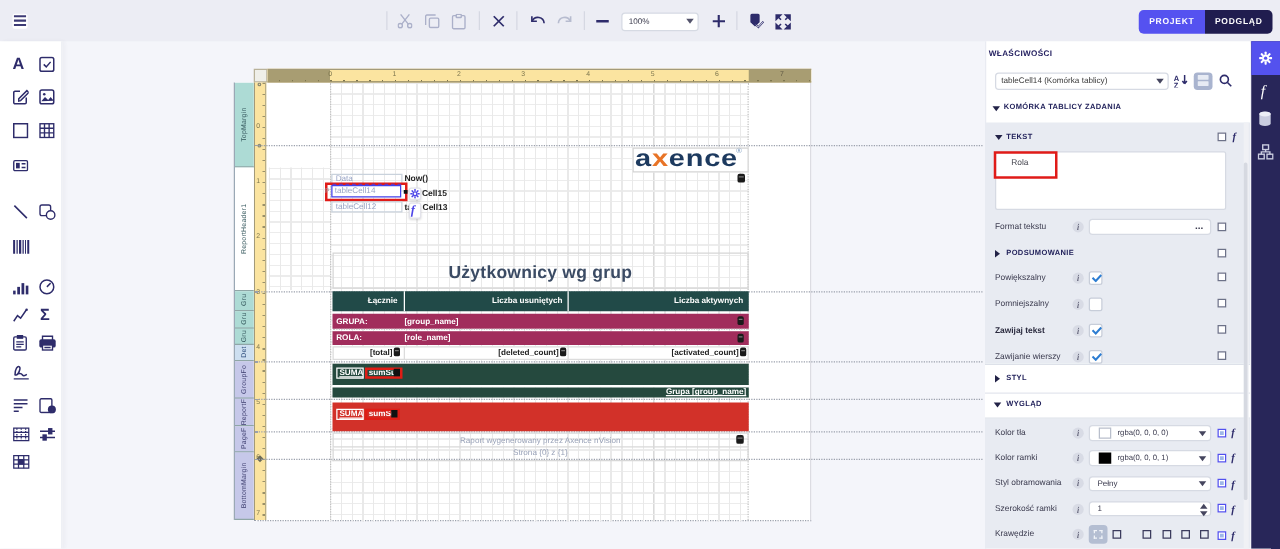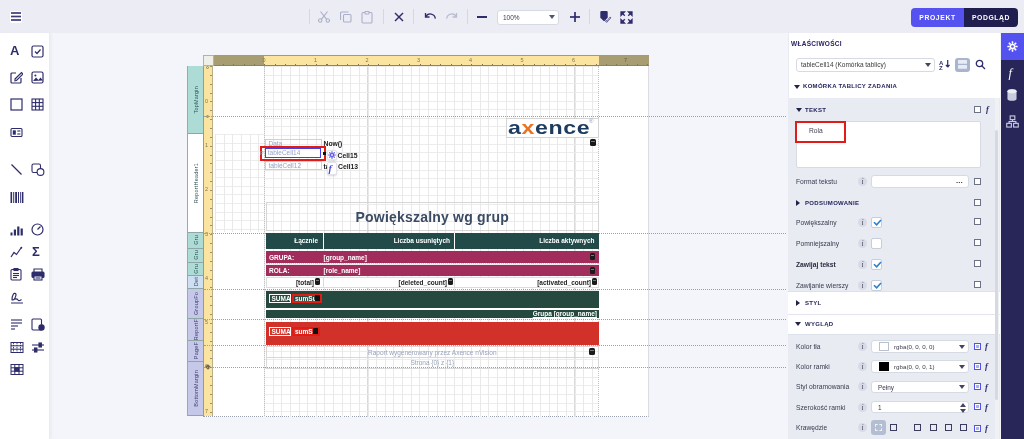--- a/index.html
+++ b/index.html
@@ -282,21 +282,21 @@
         </g>
         <circle cx="10" cy="10" r="2.4" fill="#fff"></circle>
       </svg>
 <div class="ab" style="left:337.5px;top:151.5px;font-size:6.8px;font-weight:bold;color:#222">Cell15</div>
 <div class="ab" style="left:323.5px;top:162.5px;font-size:6.8px;font-weight:bold;color:#222">ta</div>
 <div class="btnw" style="left:326.5px;top:161.5px;width:10.5px;height:13px"></div>
 <div class="ab" style="left:328.5px;top:162.5px;font-family:'Liberation Serif',serif;font-style:italic;font-weight:bold;font-size:10px;color:#4e46e8">f</div>
 <div class="ab" style="left:338px;top:162.5px;font-size:6.8px;font-weight:bold;color:#222">Cell13</div>
 
 <div class="ab" style="left:266px;top:202px;width:332.5px;height:29px;border:1px solid #d6d6d6;display:flex;align-items:center;justify-content:center">
-        <span style="font-size:14px;font-weight:bold;color:#3b4b64;letter-spacing:.2px">Powiększalny wg grup</span>
+        <span style="font-size:14px;font-weight:bold;color:#3b4b64;letter-spacing:.2px">Użytkownicy wg grup</span>
       </div>
 
 <div class="ab" style="left:266px;top:233px;width:332.5px;height:15.5px;background:#214a48"></div>
 <div class="ab" style="left:322.5px;top:233px;width:1px;height:15.5px;background:#fff"></div>
 <div class="ab" style="left:454px;top:233px;width:1px;height:15.5px;background:#fff"></div>
 <div class="ab" style="left:266px;top:237px;width:52px;text-align:right;color:#fff;font-size:6.5px;font-weight:bold">Łącznie</div>
 <div class="ab" style="left:330px;top:237px;width:120px;text-align:right;color:#fff;font-size:6.5px;font-weight:bold">Liczba usuniętych</div>
 <div class="ab" style="left:460px;top:237px;width:134.5px;text-align:right;color:#fff;font-size:6.5px;font-weight:bold">Liczba aktywnych</div>
 
 <div class="ab" style="left:266px;top:250.5px;width:332.5px;height:12px;background:#a12d5c"></div>

